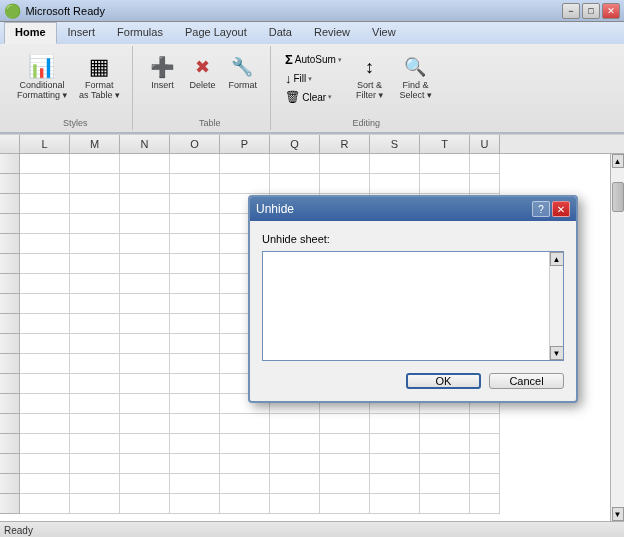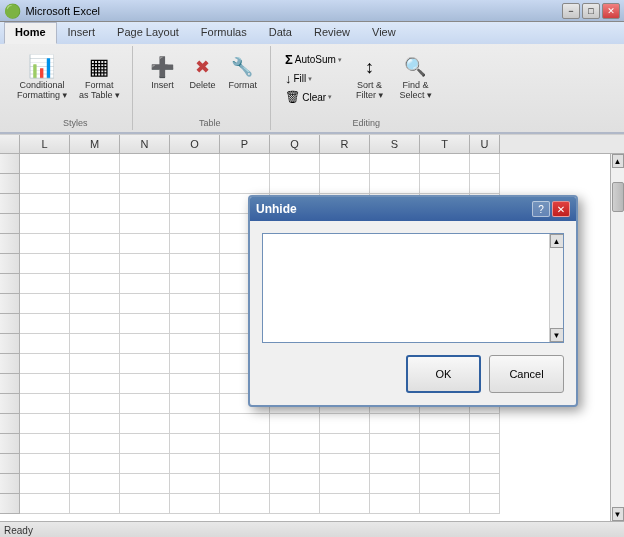--- a/index.html
+++ b/index.html
@@ -231,21 +231,21 @@
       color: white;
       height: 24px;
       display: flex;
       align-items: center;
       justify-content: space-between;
       padding: 0 6px;
       border-radius: 2px 2px 0 0;
     }
     .dialog-title-text {
       font-size: 12px;
-      font-weight: bold;
+      font-weight: normal;
     }
     .dialog-title-controls {
       display: flex;
       gap: 2px;
     }
     .dialog-title-btn {
       width: 18px;
       height: 16px;
       display: flex;
       align-items: center;
@@ -325,56 +325,56 @@
       bottom: 0;
     }
     .dialog-footer {
       display: flex;
       justify-content: flex-end;
       gap: 8px;
       padding: 0 12px 12px;
     }
     .dialog-btn {
       width: 75px;
-      height: 38px;
+      height: 16px;
       background: linear-gradient(to bottom, #f8f8f8, #e0e0e0);
       border: 1px solid #999;
       border-radius: 3px;
       cursor: pointer;
       font-size: 11px;
       display: flex;
       align-items: center;
       justify-content: center;
     }
     .dialog-btn.ok-btn {
       border: 2px solid #3060a0;
     }
   </style>
 </head>
 <body>
 
 <div class="title-bar">
   <div class="title-bar-left">
     <span style="font-size:14px;">🟢</span>
-    <span class="title-text">Microsoft Excel</span>
+    <span class="title-text">Microsoft Ready</span>
   </div>
   <div class="title-controls">
     <div class="title-btn">−</div>
     <div class="title-btn">□</div>
     <div class="title-btn close">✕</div>
   </div>
 </div>
 
 <div class="ribbon">
 
   <div class="ribbon-tabs">
     <div class="ribbon-tab active">Home</div>
     <div class="ribbon-tab">Insert</div>
+    <div class="ribbon-tab">Formulas</div>
     <div class="ribbon-tab">Page Layout</div>
-    <div class="ribbon-tab">Formulas</div>
     <div class="ribbon-tab">Data</div>
     <div class="ribbon-tab">Review</div>
     <div class="ribbon-tab">View</div>
   </div>
 
   <div class="ribbon-content">
 
     <div class="ribbon-group">
       <div class="ribbon-group-items">
         <div class="ribbon-btn">
@@ -719,20 +719,21 @@
 
   <div class="dialog-title-bar">
     <span class="dialog-title-text">Unhide</span>
     <div class="dialog-title-controls">
       <div class="dialog-title-btn">?</div>
       <div class="dialog-title-btn close-btn">✕</div>
     </div>
   </div>
 
   <div class="dialog-body">
+    <div class="dialog-label">Unhide sheet:</div>
     <div class="dialog-listbox">
 
       <div class="listbox-scrollbar">
         <div class="listbox-scroll-up">▲</div>
         <div class="listbox-scroll-down">▼</div>
       </div>
     </div>
   </div>
 
   <div class="dialog-footer">

